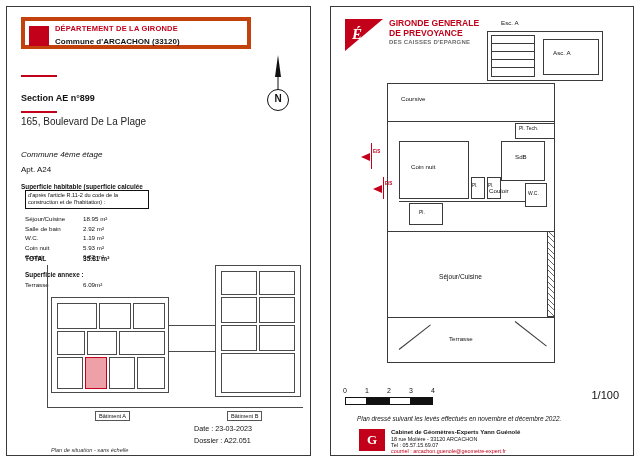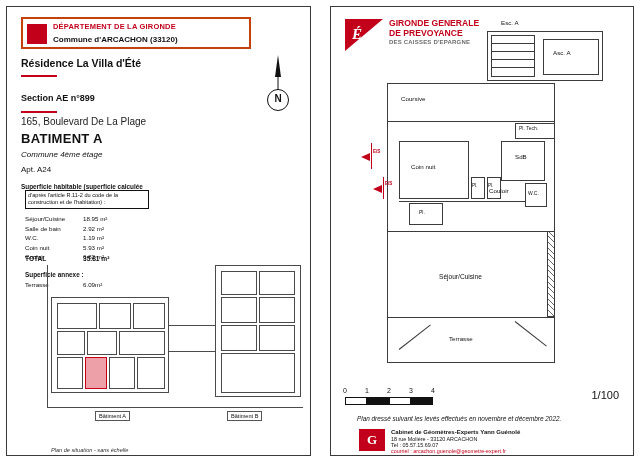--- a/index.html
+++ b/index.html
@@ -19,21 +19,21 @@
     position:absolute;
     border:1px solid #3a3a3a;
     background:#fff;
   }
   #left-panel  { left:6px;  top:6px;  width:305px; height:450px; }
   #right-panel { left:330px; top:6px; width:304px; height:450px; }
 
   
   .dept-box {
     position:absolute; left:14px; top:10px; width:230px; height:32px;
-    border:2px solid #c2410c;
+    border:4px solid #c2410c;
   }
   .dept-box .sq {
     position:absolute; left:4px; top:5px; width:20px; height:20px;
     background:#c2001a;
   }
   .dept-line1 {
     position:absolute; left:30px; top:3px; font-size:7.5px; font-weight:bold;
     color:#c2001a; letter-spacing:.2px;
   }
   .dept-line2 {
@@ -206,28 +206,26 @@
 <div class="page">
 
   <div class="panel" id="left-panel">
 
     <div class="dept-box">
       <div class="sq"></div>
       <div class="dept-line1">DÉPARTEMENT DE LA GIRONDE</div>
       <div class="dept-line2">Commune d'ARCACHON (33120)</div>
     </div>
 
-    <div class="residence">Résidence La Villa d'Été</div>
     <div class="red-rule" id="rule-1"></div>
 
     <div class="section-ae">Section AE n°899</div>
     <div class="red-rule" id="rule-2"></div>
     <div class="addr">165, Boulevard De La Plage</div>
 
-    <div class="batiment-a">BATIMENT A</div>
     <div class="niveau">Commune 4ème étage</div>
     <div class="apt">Apt. A24</div>
 
     <div class="surf-title">Superficie habitable (superficie calculée</div>
     <div class="surf-note">d'après l'article R.11-2 du code de la construction et de l'habitation) :</div>
 
     <div class="surf-list">
       <div class="row">
         <span class="k">Séjour/Cuisine</span>
         <span class="v">18.95 m²</span>
@@ -297,20 +295,24 @@
 
       <div class="sp-line" style="left:0px; top:0px; width:1px; height:142px;"></div>
       <div class="sp-line" style="left:0px; top:142px; width:256px; height:1px;"></div>
 
       <div class="sp-label" style="left:48px; top:146px;">Bâtiment A</div>
       <div class="sp-label" style="left:180px; top:146px;">Bâtiment B</div>
     </div>
 
     <div class="sp-caption">Plan de situation - sans échelle</div>
 
+    <div class="date-box">
+      <div>Date : 23-03-2023</div>
+      <div>Dossier : A22.051</div>
+    </div>
   </div>
 
   <div class="panel" id="right-panel">
 
     <div class="cgp-logo">
       <div class="tri"></div>
       <div class="ecu">É</div>
     </div>
     <div class="cgp-l1">GIRONDE GENERALE</div>
     <div class="cgp-l2">DE PREVOYANCE</div>

